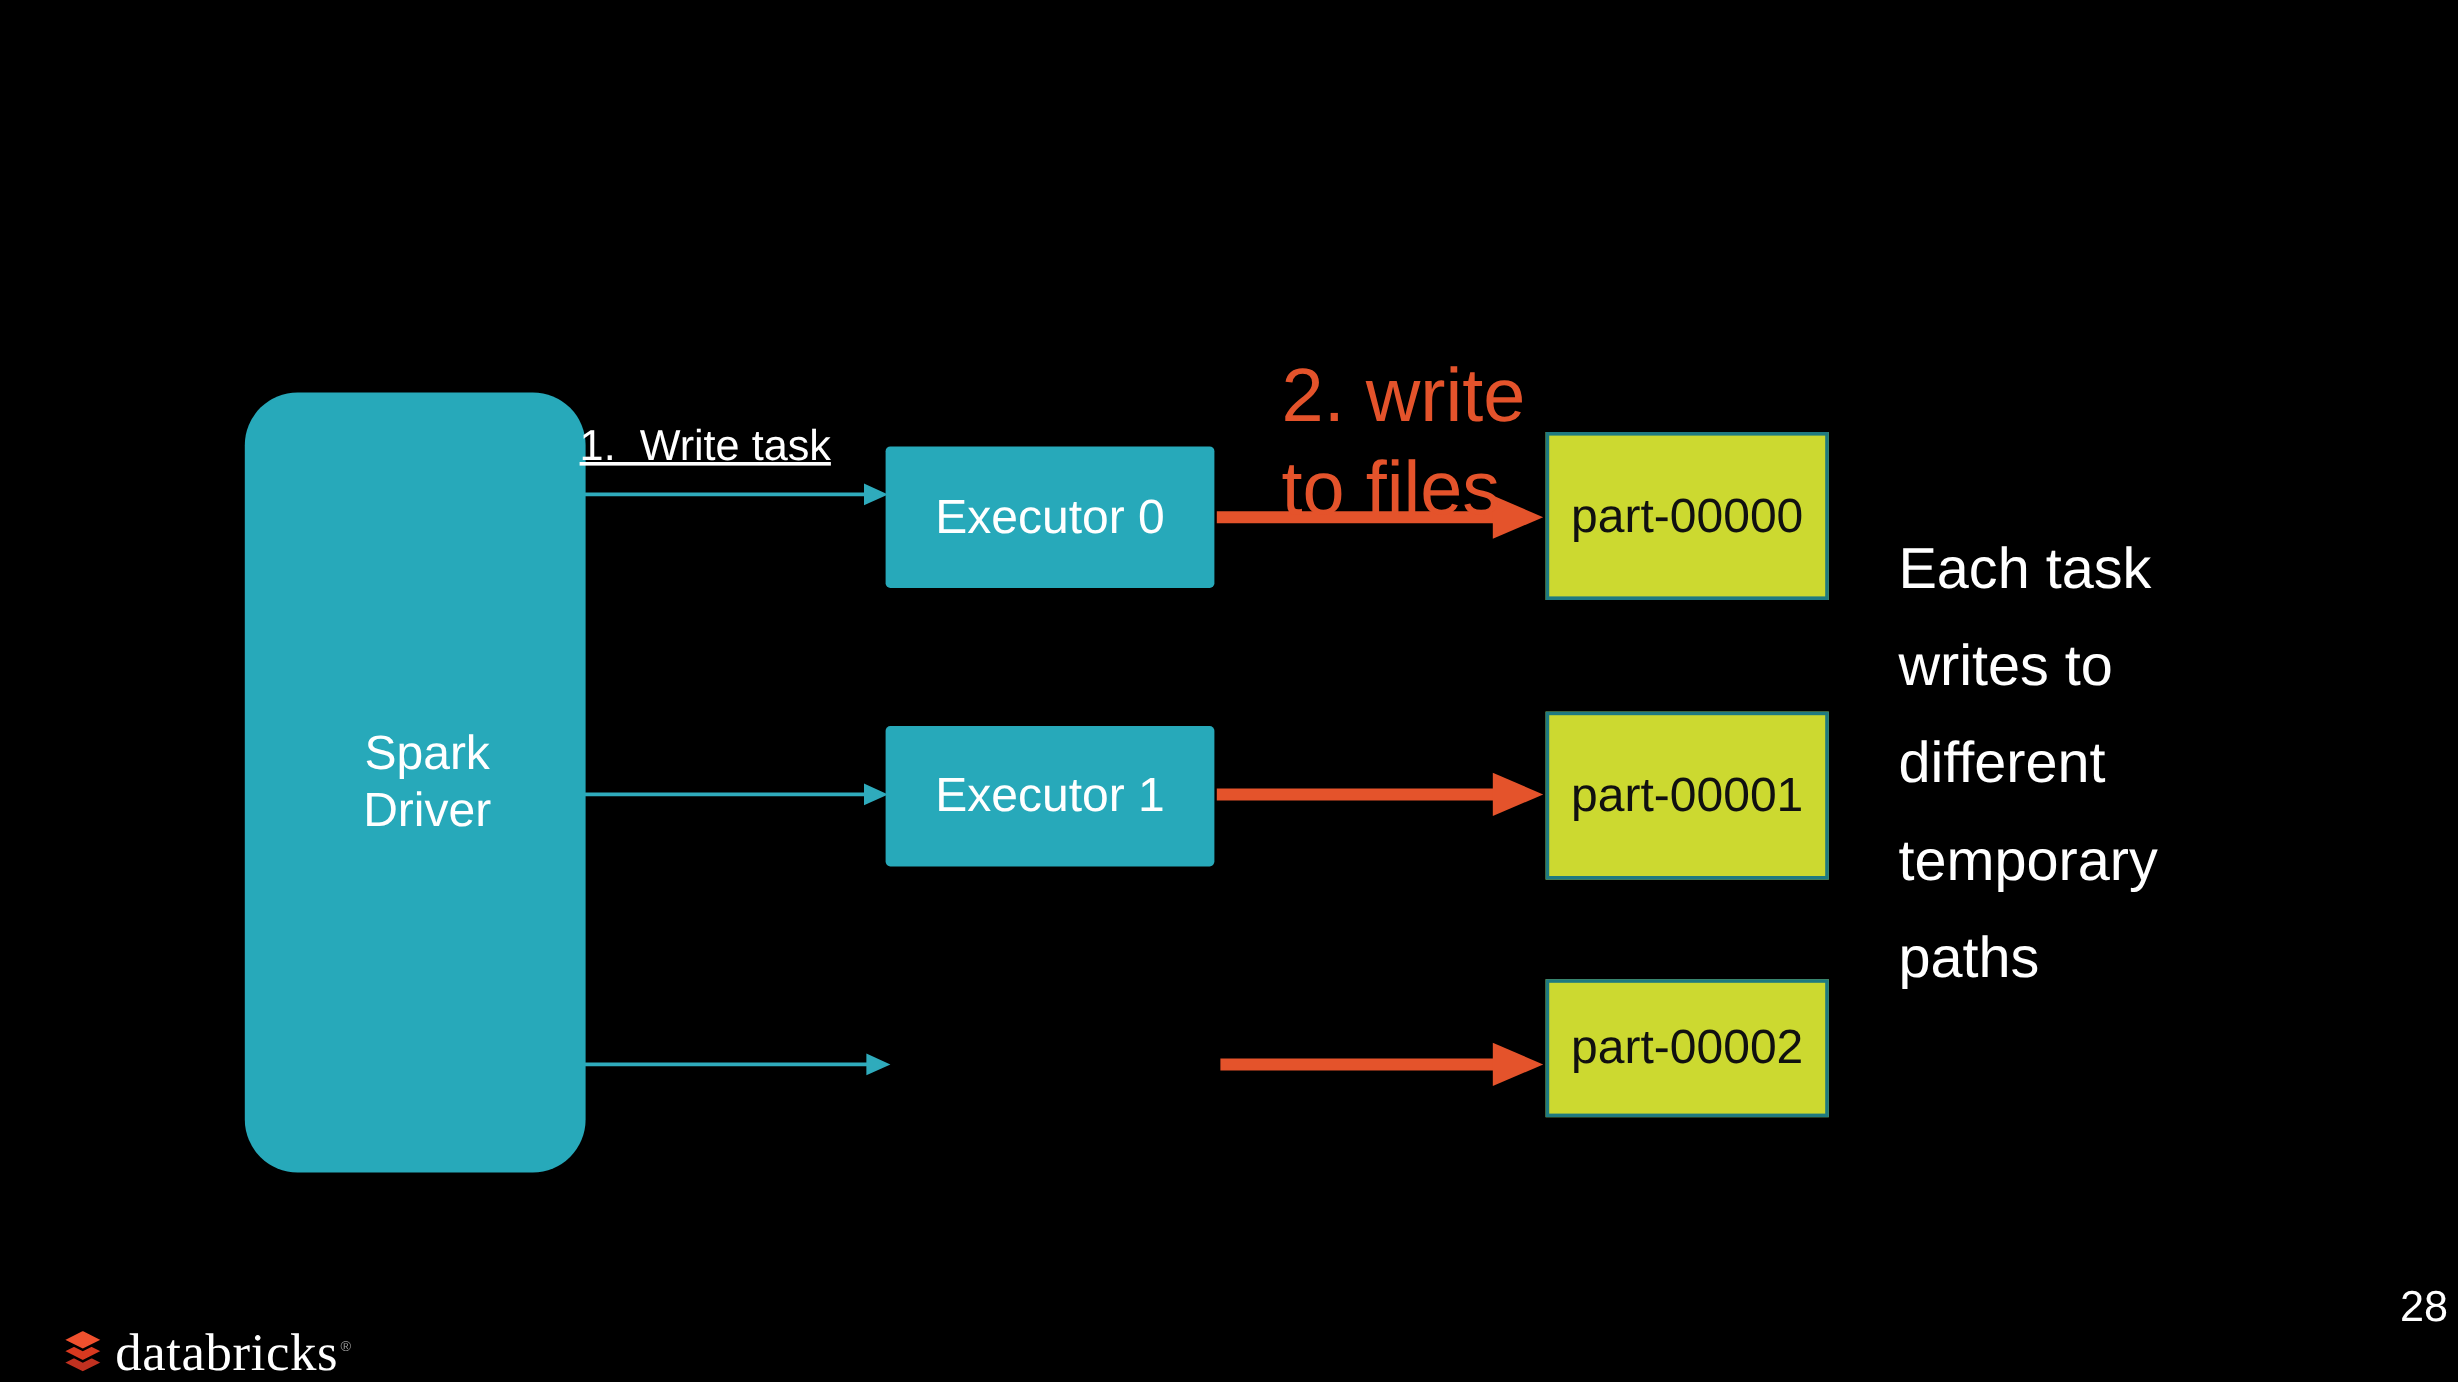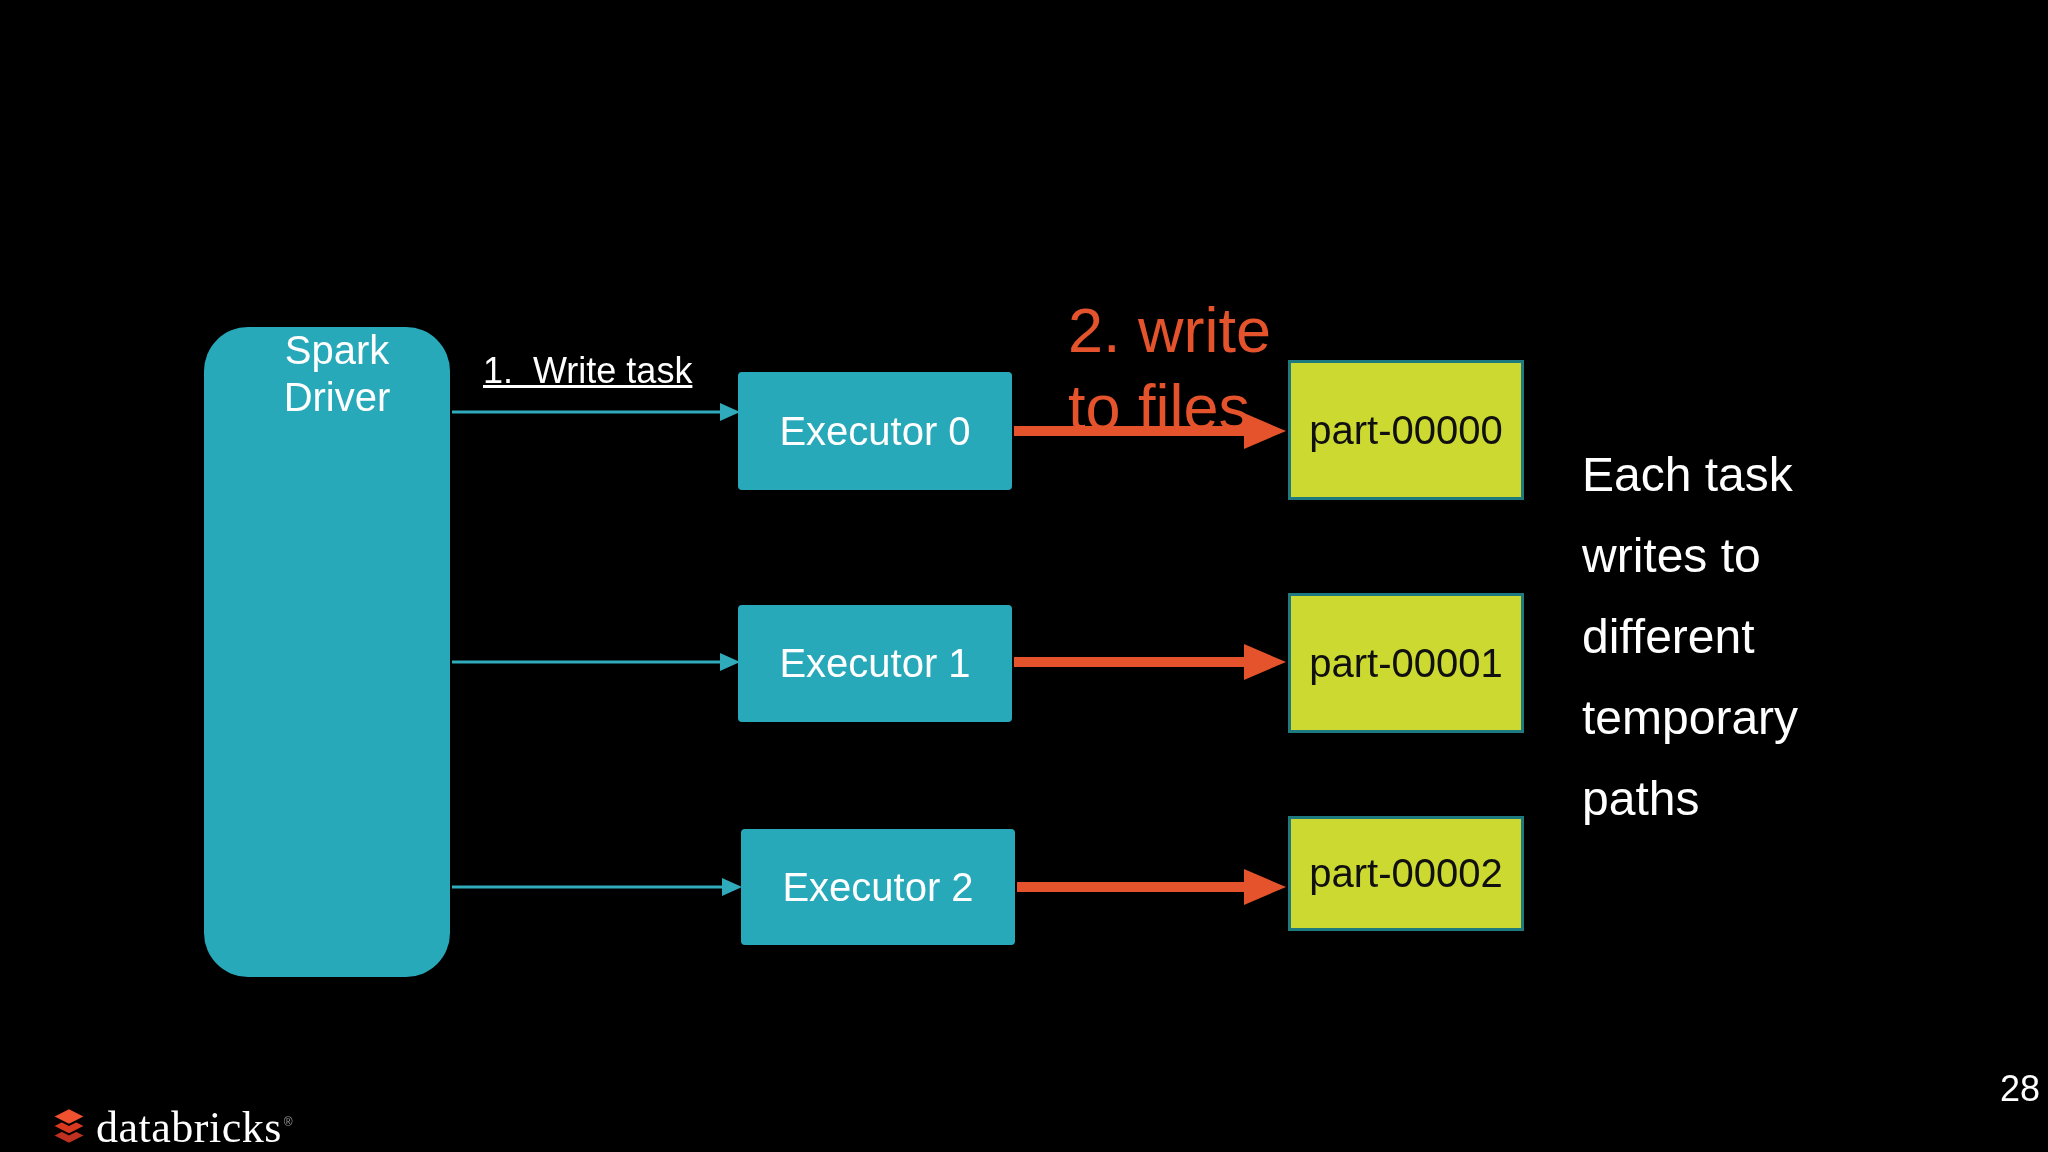--- a/index.html
+++ b/index.html
@@ -24,23 +24,23 @@
     background:var(--background);
     overflow:hidden;
   }
   .arrows{position:absolute;left:0;top:0;width:2048px;height:1152px;pointer-events:none;}
   .teal-line{stroke:var(--arrow-teal);stroke-width:3;fill:none;}
   .teal-head{fill:var(--arrow-teal);stroke:none;}
   .orange-line{stroke:var(--orange);stroke-width:10;fill:none;}
   .orange-head{fill:var(--orange);stroke:none;}
 
   .driver{
-    position:absolute;left:204px;top:327px;width:246px;height:650px;
+    position:absolute;left:204px;top:327px;width:284px;height:650px;
     background:var(--box-teal);border-radius:44px;
-    display:flex;align-items:flex-start;justify-content:center;padding-left:20px;
+    display:flex;align-items:center;justify-content:center;padding-left:20px;
   }
   .driver-label{
     color:var(--text-white);font-size:40px;line-height:1.18;
     text-align:center;white-space:pre-line;
   }
   .executor{
     position:absolute;width:274px;height:118px;
     background:var(--box-teal);border-radius:4px;
     display:flex;align-items:center;justify-content:center;
     color:var(--text-white);font-size:40px;
@@ -125,23 +125,20 @@
     <div class="driver-label">Spark
 Driver</div>
   </div>
 
   <div class="executor exec0">
     <span>Executor 0</span>
   </div>
   <div class="executor exec1">
     <span>Executor 1</span>
   </div>
-  <div class="executor exec2">
-    <span>Executor 2</span>
-  </div>
 
   <div class="part part0">
     <span>part-00000</span>
   </div>
   <div class="part part1">
     <span>part-00001</span>
   </div>
   <div class="part part2">
     <span>part-00002</span>
   </div>

